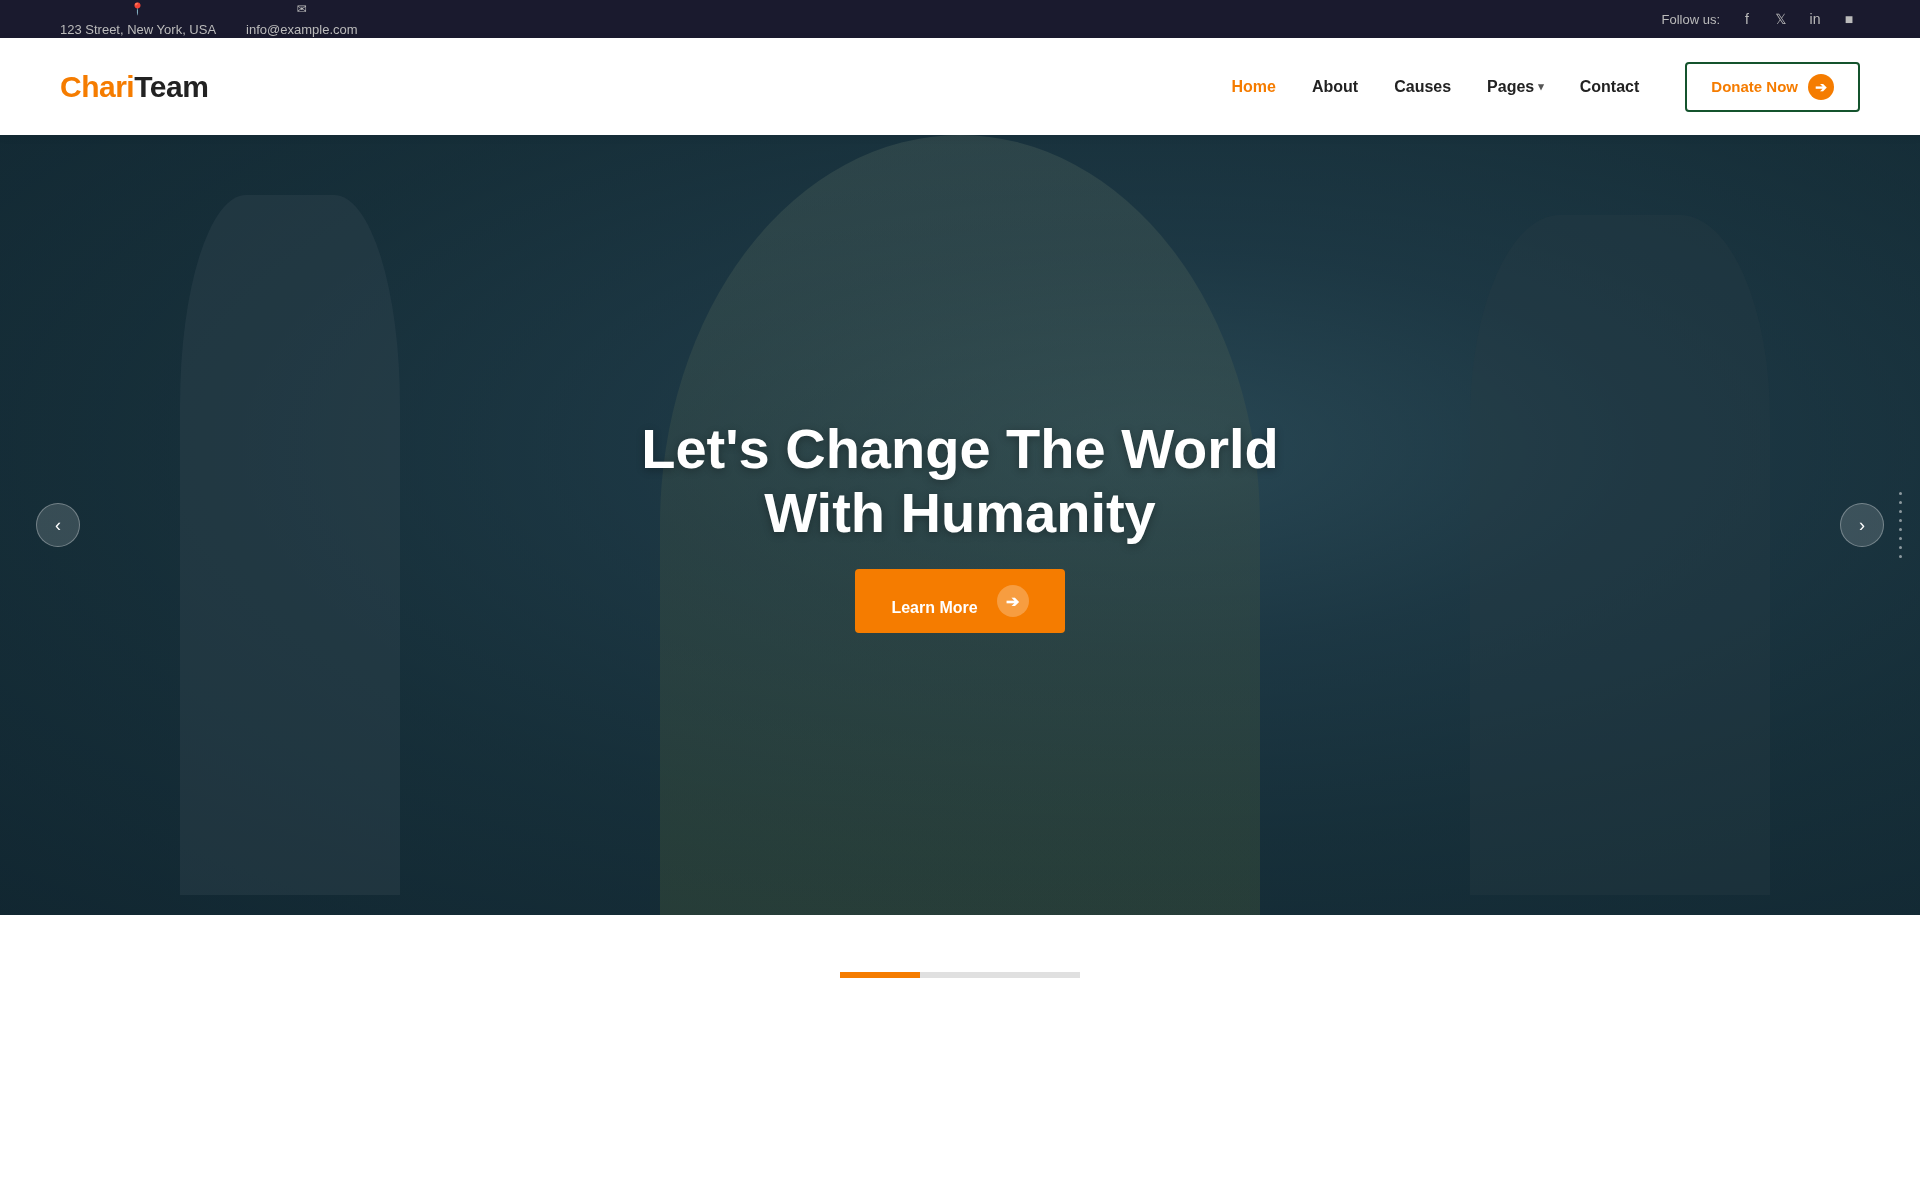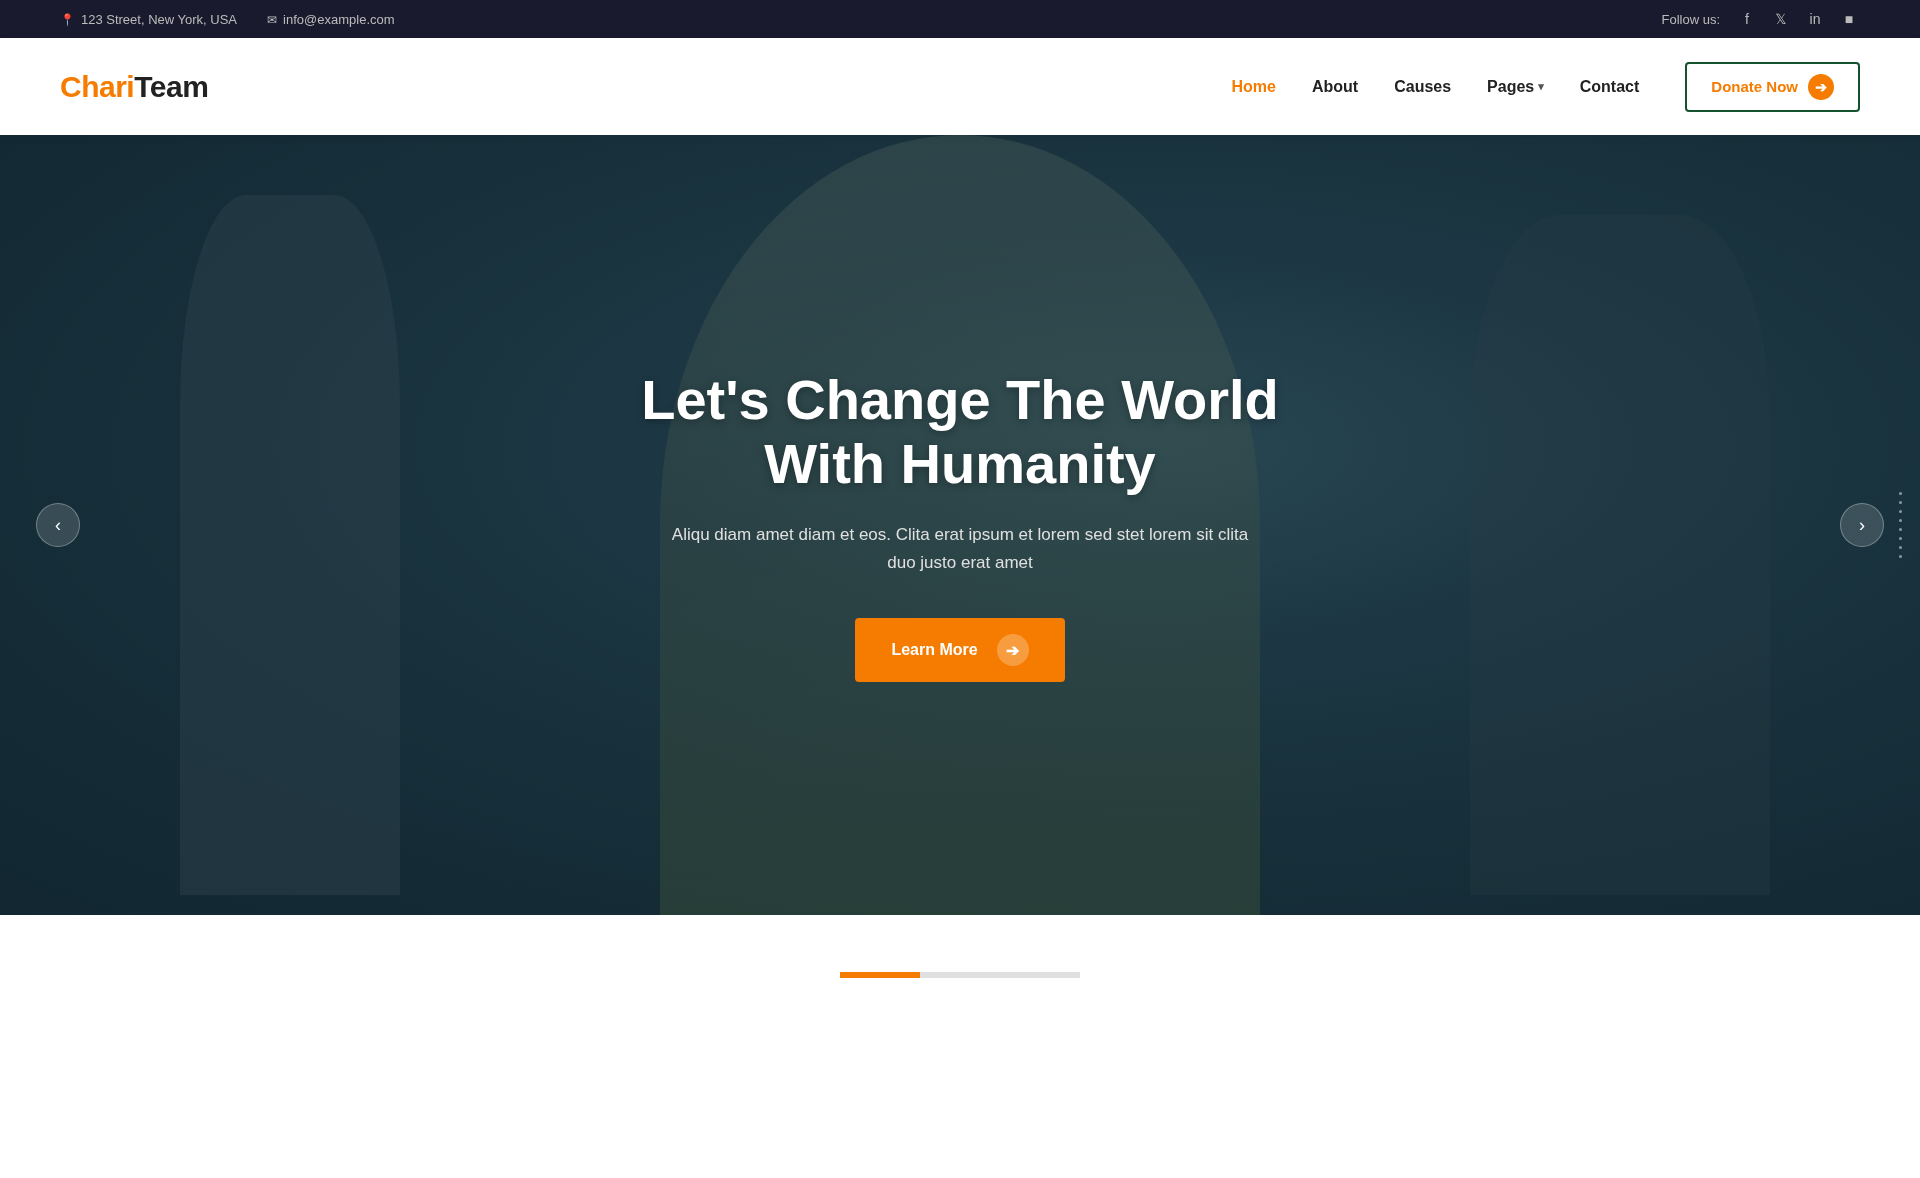--- a/index.html
+++ b/index.html
@@ -20,20 +20,21 @@
       display: flex;
       gap: 30px;
       align-items: center;
     }
     .top-bar-item {
       display: flex;
       align-items: center;
       gap: 6px;
       color: #bbb;
       font-size: 13px;
+      flex-direction: column;
     }
     .top-bar-right {
       display: flex;
       align-items: center;
       gap: 12px;
     }
     .top-bar-right-label {
       color: #bbb;
       font-size: 13px;
       margin-right: 4px;
@@ -196,21 +197,21 @@
     .hero-btn {
       background: #f57c00;
       border: none;
       color: #fff;
       padding: 16px 36px;
       border-radius: 4px;
       font-size: 16px;
       font-weight: 700;
       cursor: pointer;
       display: inline-flex;
-      align-items: center;
+      align-items: flex-end;
       gap: 19px;
     }
     .hero-btn .arrow-circle {
       width: 32px;
       height: 32px;
       background: rgba(255,255,255,0.25);
       border-radius: 50%;
       display: flex;
       align-items: center;
       justify-content: center;
@@ -331,21 +332,20 @@
     <div class="figure-main"></div>
     <div class="figure-right"></div>
   </div>
 
   <div class="slider-arrow slider-arrow-left">
     <span>‹</span>
   </div>
 
   <div class="hero-content">
     <h1 class="hero-title">Let's Change The World<br>With Humanity</h1>
-    <p class="hero-subtitle">Aliqu diam amet diam et eos. Clita erat ipsum et lorem sed stet lorem sit clita<br>duo justo erat amet</p>
     <button class="hero-btn">
       <span>Learn More</span>
       <span class="arrow-circle">➔</span>
     </button>
   </div>
 
   <div class="slider-arrow slider-arrow-right">
     <span>›</span>
   </div>
 

